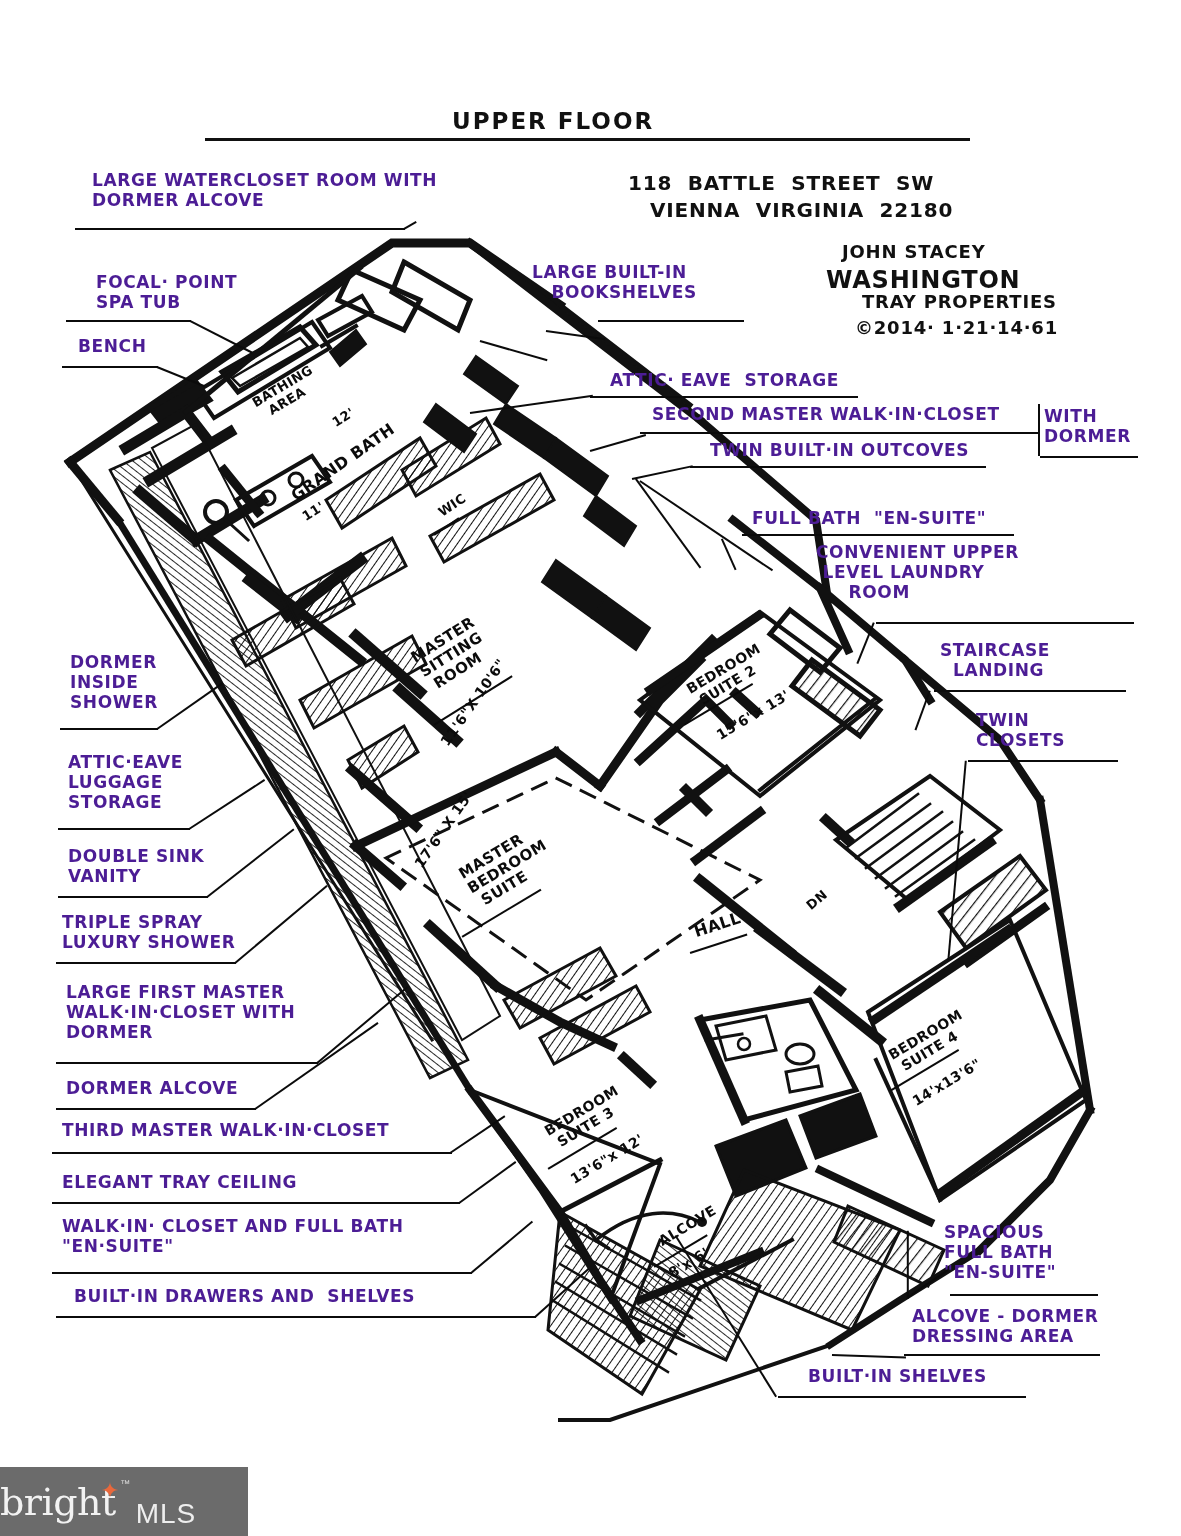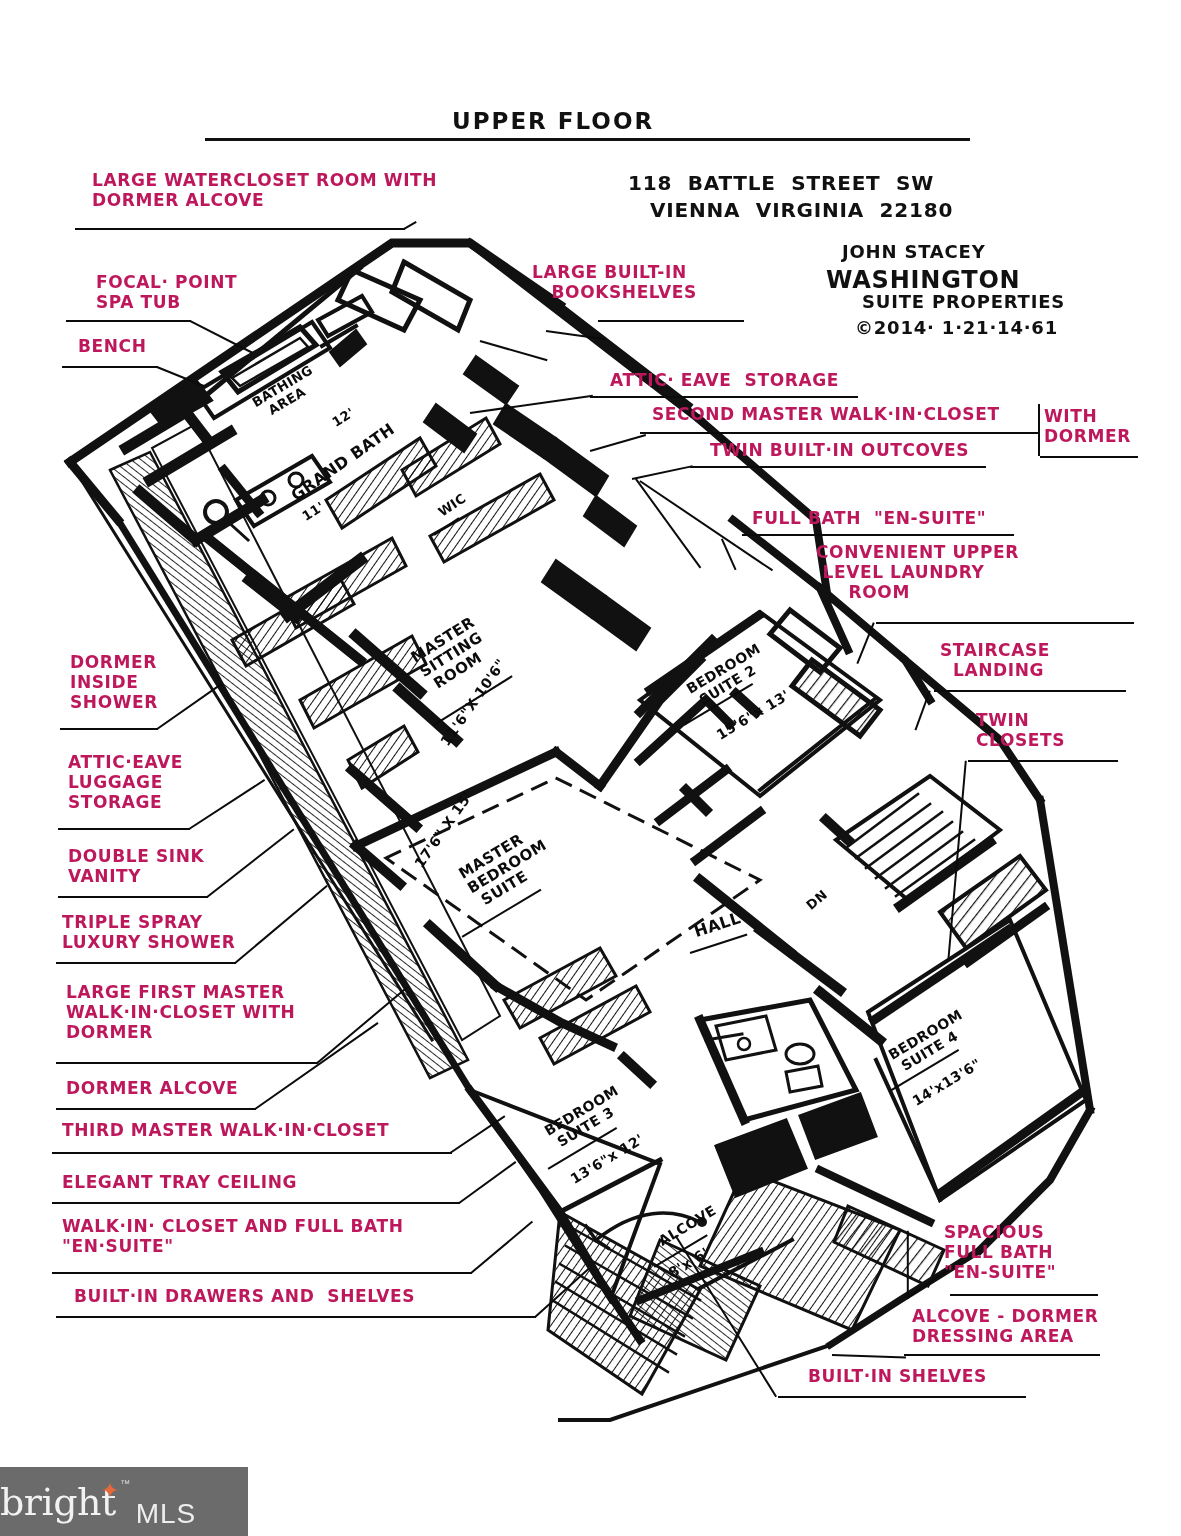--- a/index.html
+++ b/index.html
@@ -11,21 +11,21 @@
   #sheet{position:absolute;inset:0;background:#fff;}
 
   
   .ann{
     position:absolute;
     font-family:"DejaVu Sans", sans-serif;
     font-weight:700;
     font-size:17px;
     line-height:1.18em;
     letter-spacing:0.6px;
-    color:#be185d;
+    color:#4c1d95;
     white-space:pre;
     transform-origin:left top;
   }
 
   
   .rule{position:absolute;background:#0b0b0b;height:2px;transform-origin:left center;}
   .rule.thin{height:1.6px;}
   .leader{position:absolute;background:#0b0b0b;height:1.6px;transform-origin:left center;}
 
   
@@ -71,21 +71,21 @@
 <div id="sheet">
 
   <div id="title">UPPER FLOOR</div>
   <div id="title-rule"></div>
 
   <div class="hdr" style="left:628px;top:170px;font-size:20px;">118  BATTLE  STREET  SW</div>
   <div class="hdr" style="left:650px;top:197px;font-size:20px;">VIENNA  VIRGINIA  22180</div>
 
   <div class="hdr" style="left:842px;top:240px;font-size:18px;">JOHN STACEY</div>
   <div class="hdr" style="left:826px;top:265px;font-size:24px;">WASHINGTON</div>
-  <div class="hdr" style="left:862px;top:290px;font-size:18px;">SUITE PROPERTIES</div>
+  <div class="hdr" style="left:862px;top:290px;font-size:18px;">TRAY PROPERTIES</div>
   <div class="hdr" style="left:855px;top:316px;font-size:18px;">©2014· 1·21·14·61</div>
 
   <div id="plan">
     <svg width="1181" height="1536" viewBox="0 0 1181 1536" xmlns="http://www.w3.org/2000/svg">
       <defs>
         <pattern id="hatchA" width="7" height="7" patternTransform="rotate(35)" patternUnits="userSpaceOnUse">
           <line x1="0" y1="0" x2="0" y2="7" stroke="#111" stroke-width="2"></line>
         </pattern>
         <pattern id="hatchB" width="6" height="6" patternTransform="rotate(-52)" patternUnits="userSpaceOnUse">
           <line x1="0" y1="0" x2="0" y2="6" stroke="#111" stroke-width="1.8"></line>

